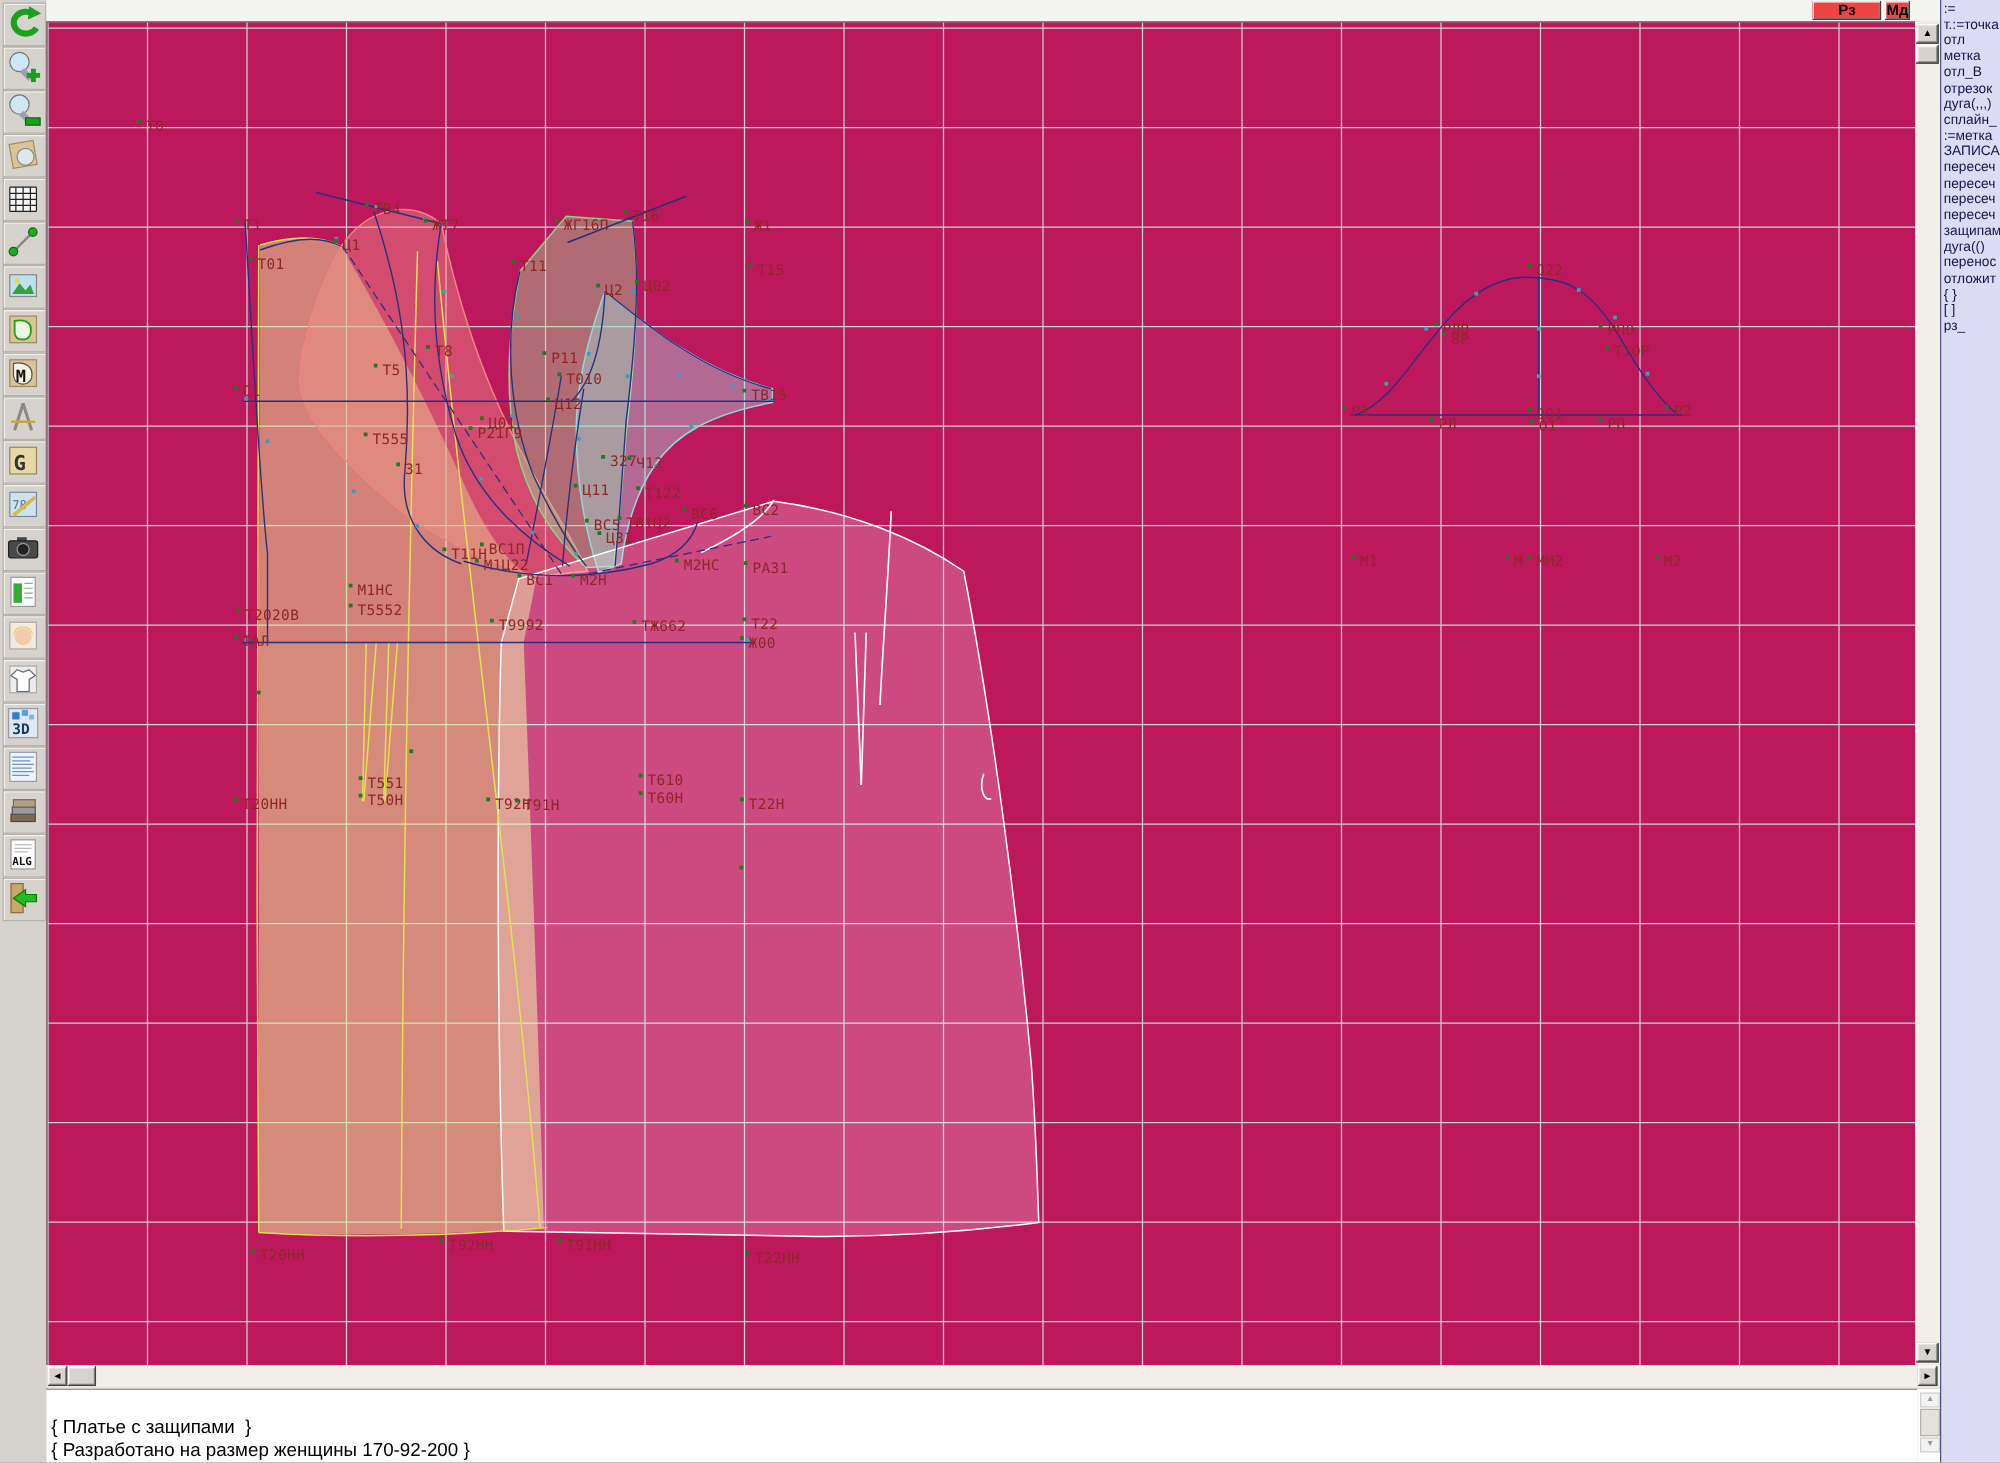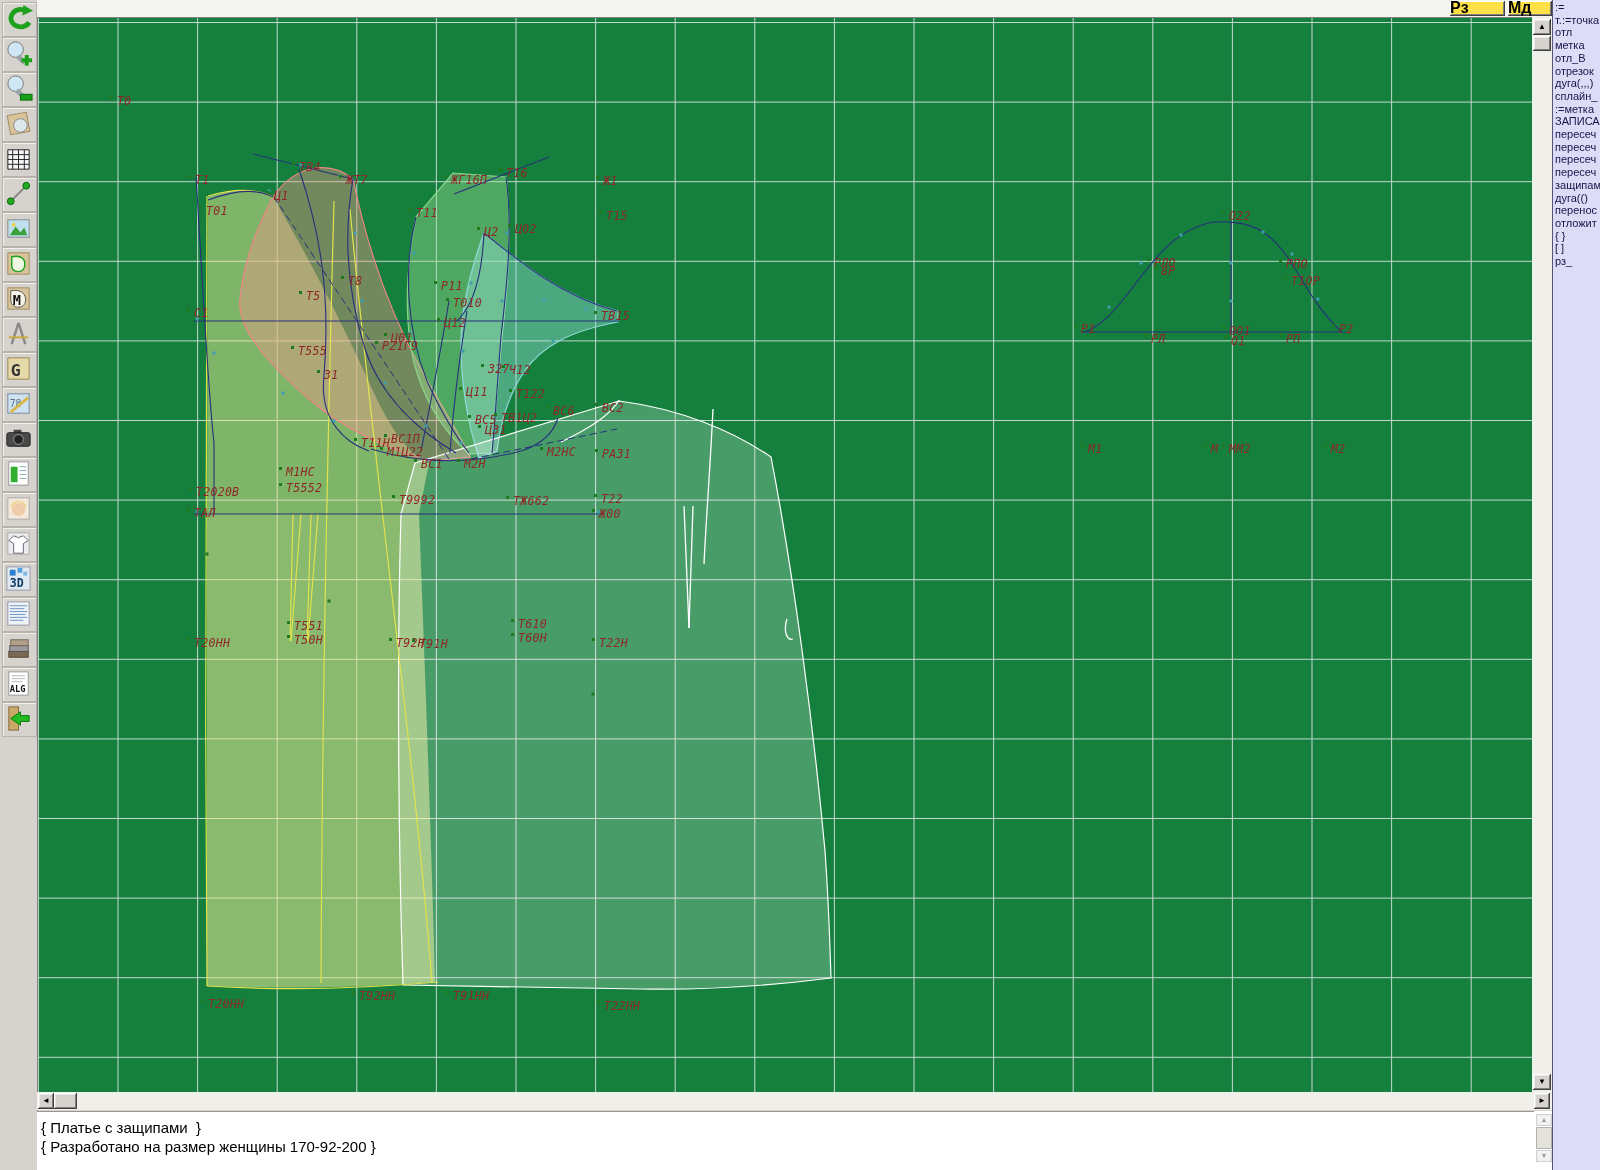--- a/index.html
+++ b/index.html
@@ -6,38 +6,38 @@
   #app{position:relative;width:1600px;height:1170px;overflow:hidden;
        font-family:"Liberation Sans",sans-serif;background:#d6d3ce;}
   
   #toolbar{position:absolute;left:0;top:0;width:37px;height:1170px;background:#d6d3ce;
            border-right:1px solid #9a968e;}
   .tool{position:absolute;left:2px;width:33px;height:33px;background:#d6d3ce;
         border:1px solid #b7b3aa;box-shadow:inset 1px 1px 0 #f3f1ec;cursor:pointer;}
   .tool svg{display:block;width:31px;height:31px;}
   
   #topbar{position:absolute;left:37px;top:0;width:1515px;height:17px;background:#f4f4f1;}
-  .tbtn{position:absolute;top:1px;height:15px;background:#fde047;color:#000;
-        font-size:16px;font-weight:bold;line-height:14px;cursor:pointer;
+  .tbtn{position:absolute;top:1px;height:15px;background:#ef4444;color:#000;
+        font-size:12px;font-weight:bold;text-align:center;line-height:14px;cursor:pointer;
         box-shadow:inset -1px -1px 0 #404040,inset 1px 1px 0 #ffffff,inset -2px -2px 0 #808080;}
   
   #canvas-wrap{position:absolute;left:37px;top:17px;width:1495px;height:1074px;
-               background:#15803d;border-top:1px solid #828282;border-left:1px solid #828282;font-style:italic;}
+               background:#be185d;border-top:1px solid #828282;border-left:1px solid #828282;}
   
   .sb-btn{position:absolute;background:#d6d3ce;color:#000;font-size:8px;text-align:center;
           cursor:pointer;box-shadow:inset -1px -1px 0 #404040,inset 1px 1px 0 #ffffff,
           inset -2px -2px 0 #808080,inset 2px 2px 0 #e9e7e2;}
   .sb-thumb{position:absolute;background:#d6d3ce;cursor:pointer;
           box-shadow:inset -1px -1px 0 #404040,inset 1px 1px 0 #ffffff,
           inset -2px -2px 0 #808080,inset 2px 2px 0 #e9e7e2;}
   #vscroll{position:absolute;left:1532px;top:17px;width:20px;height:1075px;background:#f1efe9;}
   #hscroll{position:absolute;left:37px;top:1092px;width:1515px;height:18px;background:#f1efe9;}
   
   #console{position:absolute;left:37px;top:1111px;width:1497px;height:59px;background:#ffffff;
-           color:#000;font-size:15px;line-height:19px;padding:6px 0 0 4px;box-sizing:border-box;
+           color:#000;font-size:15px;line-height:19px;padding:20px 0 0 4px;box-sizing:border-box;
            border-top:1px solid #9a968e;}
   #console .cline{white-space:pre;}
   #cscroll{position:absolute;left:1534px;top:1111px;width:18px;height:59px;background:#ffffff;}
   .csb{position:absolute;left:2px;width:14px;text-align:center;color:#9a9a9a;font-size:7px;
        background:#f2f2f2;border:1px solid #cfcfcf;cursor:pointer;}
   .csb-thumb{position:absolute;left:2px;width:14px;background:#e3e1dc;border:1px solid #b5b2aa;cursor:pointer;}
   
   #sidebar{position:absolute;left:1552px;top:0;width:48px;height:1170px;background:#dddcf6;
            border-left:1px solid #55557a;color:#15154a;font-size:11px;line-height:12.7px;
            padding:1px 0 0 2px;box-sizing:border-box;}
@@ -188,21 +188,21 @@
       <div class="tool" style="top: 702px;">
         <svg viewBox="0 0 32 32" xmlns="http://www.w3.org/2000/svg">
           <rect x="6" y="4" width="10" height="24" fill="#c9a96a" stroke="#8a6a3a"></rect>
           <polygon points="8,16 18,9 18,13 27,13 27,19 18,19 18,23" fill="#22bb22" stroke="#0a7a0a"></polygon>
         </svg>
       </div>
     </div>
 
   <div id="topbar">
     <div class="tbtn" style="left:1413px;width:55px;">Рз</div>
-    <div class="tbtn" style="left:1471px;width:44px;">Мд</div>
+    <div class="tbtn" style="left:1471px;width:20px;">Мд</div>
   </div>
 
   <div id="canvas-wrap"><svg width="1495" height="1074" viewBox="37 17 1495 1074">
         <path d="M37.4,17 V1091 M117.0,17 V1091 M196.6,17 V1091 M276.2,17 V1091 M355.8,17 V1091 M435.4,17 V1091 M515.0,17 V1091 M594.6,17 V1091 M674.2,17 V1091 M753.8,17 V1091 M833.4,17 V1091 M913.0,17 V1091 M992.6,17 V1091 M1072.2,17 V1091 M1151.8,17 V1091 M1231.4,17 V1091 M1311.0,17 V1091 M1390.6,17 V1091 M1470.2,17 V1091 M37,21.5 H1532 M37,101.1 H1532 M37,180.7 H1532 M37,260.3 H1532 M37,339.9 H1532 M37,419.5 H1532 M37,499.1 H1532 M37,578.7 H1532 M37,658.3 H1532 M37,737.9 H1532 M37,817.5 H1532 M37,897.1 H1532 M37,976.7 H1532 M37,1056.3 H1532 " stroke="#c3d6d0" stroke-width="1" fill="none"></path>
         <path d="M206,513 L418,513 C424,670 430,830 434,981 C360,987 280,988 206,985 Z" fill="rgba(233,233,150,0.55)" stroke="none" stroke-width="1.2"></path>
         <path d="M207,195 C238,186 258,189 272,196 C310,260 345,330 372,390 C395,440 415,458 428,462 L418,513 L206,513 Z" fill="rgba(233,233,150,0.5)" stroke="none" stroke-width="1.2"></path>
         <path d="M272,196 C295,162 330,160 352,178 C365,240 385,305 420,368 C442,408 460,435 469,456 L428,460 C385,448 340,426 308,398 C262,358 236,326 239,298 C243,258 258,222 272,196 Z" fill="rgba(240,150,135,0.42)" stroke="#ef8585" stroke-width="1.2"></path>
         <path d="M415,216 L452,172 L505,176 C512,230 506,295 500,345 C497,388 493,425 490,452 L468,453 C440,428 422,398 412,358 C402,310 406,262 415,216 Z" fill="rgba(160,225,150,0.42)" stroke="#8ad48a" stroke-width="1.2"></path>
         <path d="M483,232 C520,262 562,296 617,310 L617,321 C568,330 540,346 523,371 C506,396 499,426 496,450 L478,457 C466,420 460,382 460,342 C460,302 472,262 483,232 Z" fill="rgba(160,228,228,0.4)" stroke="#90d8d8" stroke-width="1.2"></path>
         <path d="M618,400 C680,408 732,430 770,456 C792,570 812,720 824,850 C828,905 829,950 830,977 C760,986 700,989 640,988 L402,984 C397,830 396,650 400,513 L414,462 Z" fill="rgba(255,255,255,0.22)" stroke="#ffffff" stroke-width="1.2"></path>

